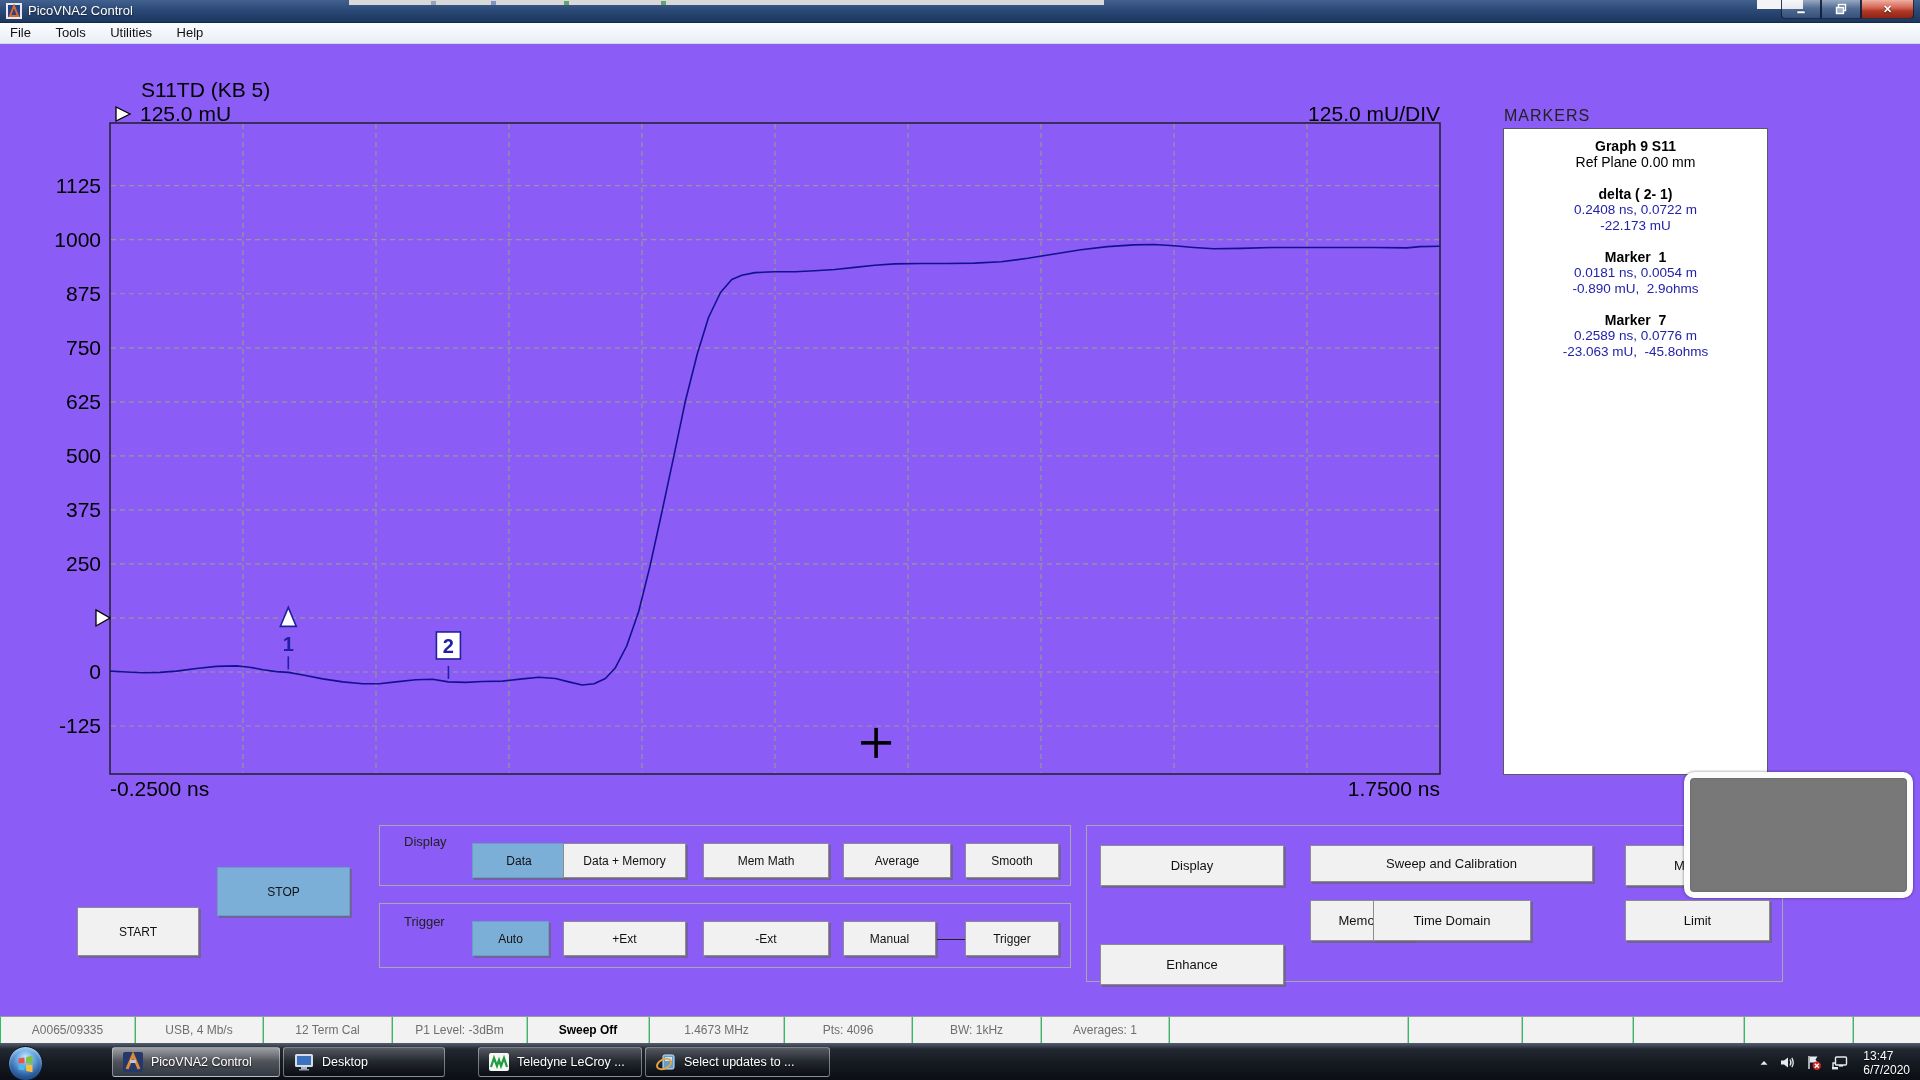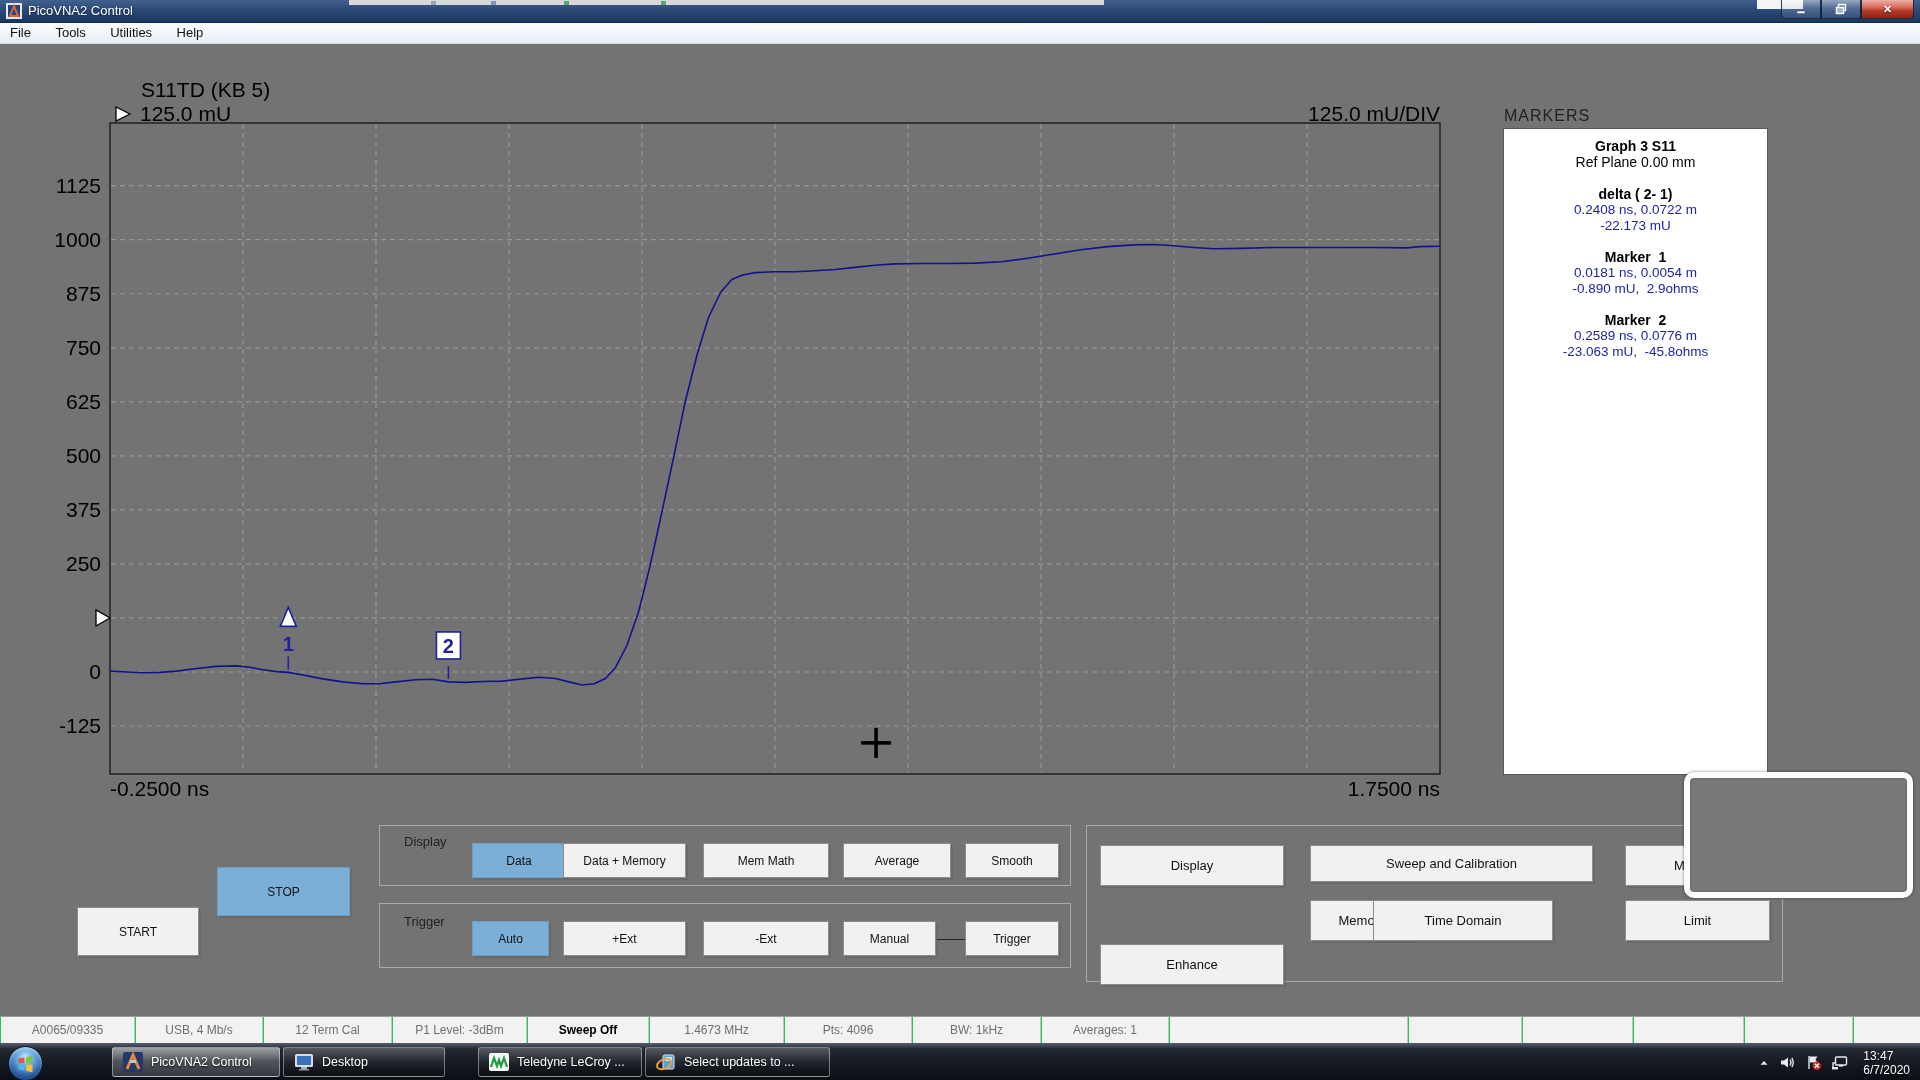--- a/index.html
+++ b/index.html
@@ -1,16 +1,16 @@
 <!DOCTYPE html>
 <html><head>
 <meta charset="utf-8">
 <style>
   html,body{margin:0;padding:0;background:#222;}
-  .screen{position:relative;width:1920px;height:1080px;background:#737373;overflow:hidden;
+  .screen{position:relative;width:1920px;height:1080px;background:#8b5cf6;overflow:hidden;
           font-family:"Liberation Sans",sans-serif;-webkit-font-smoothing:antialiased;}
   
   .titlebar{position:absolute;left:0;top:0;width:1920px;height:22px;
     background:linear-gradient(180deg,#43618f 0%,#2c4a77 45%,#1b3760 100%);
     border-bottom:1px solid #102849;z-index:2;}
   .titlebar .appicon{position:absolute;left:6px;top:3px;width:16px;height:16px;}
   .titlebar .title{position:absolute;left:28px;top:3px;color:#ffffff;font-size:13px;
     text-shadow:0 1px 2px rgba(0,0,0,.6);}
   .winbtns{position:absolute;right:6px;top:0;height:20px;display:flex;z-index:4;}
   .winbtn{width:40px;height:19px;border:1px solid rgba(10,25,50,.85);border-top:none;
@@ -169,35 +169,35 @@
         <rect x="436.4185" y="631.9535278884463" width="24" height="27" fill="#fff" stroke="#2020a0" stroke-width="1.6"></rect>
         <text x="448.4185" y="652.9535278884463" font-size="20" font-weight="bold" text-anchor="middle" fill="#2020a0" style="fill:#2020a0">2</text>
         <line x1="861.08" y1="742.8764940239045" x2="891.08" y2="742.8764940239045" stroke="#000" stroke-width="3.6"></line>
         <line x1="876.08" y1="727.8764940239045" x2="876.08" y2="757.8764940239045" stroke="#000" stroke-width="3.6"></line>
       </g>
   </svg>
 
   <div class="markers-title">MARKERS</div>
   <div class="markers-box">
     <div class="mk-block">
-      <div class="mk-head">Graph 3 S11</div>
+      <div class="mk-head">Graph 9 S11</div>
       <div class="mk-head" style="font-weight:normal">Ref Plane 0.00 mm</div>
     </div>
     <div class="mk-block" style="margin-top:14px">
       <div class="mk-head">delta ( 2- 1)</div>
       <div class="mk-val">0.2408 ns, 0.0722 m</div>
       <div class="mk-val">-22.173 mU</div>
     </div>
     <div class="mk-block">
       <div class="mk-head">Marker  1</div>
       <div class="mk-val">0.0181 ns, 0.0054 m</div>
       <div class="mk-val">-0.890 mU,  2.9ohms</div>
     </div>
     <div class="mk-block">
-      <div class="mk-head">Marker  2</div>
+      <div class="mk-head">Marker  7</div>
       <div class="mk-val">0.2589 ns, 0.0776 m</div>
       <div class="mk-val">-23.063 mU,  -45.8ohms</div>
     </div>
   </div>
 
   <div class="btn3d btn-big" style="left:77px;top:867px;width:122px;height:49px;margin-top:40px;">START</div>
   <div class="btn3d btn-big blue" style="left:217px;top:867px;width:133px;height:49px;">STOP</div>
 
   <div class="groupbox" style="left:379px;top:825px;width:692px;height:61px;"></div>
   <div class="grouplabel" style="left:404px;top:834px;">Display</div>
@@ -215,21 +215,21 @@
   <div class="btn3d" style="left:843px;top:921px;width:93px;height:35px;">Manual</div>
   <div class="connector" style="left:937px;top:939px;width:28px;"></div>
   <div class="btn3d" style="left:965px;top:921px;width:94px;height:35px;">Trigger</div>
 
   <div class="groupbox" style="left:1086px;top:825px;width:697px;height:157px;"></div>
   <div class="btn3d panel-btn" style="left:1100px;top:845px;width:184px;height:41px;">Display</div>
   <div class="btn3d panel-btn" style="left:1310px;top:845px;width:283px;height:37px;">Sweep and Calibration</div>
   <div class="btn3d panel-btn" style="left:1625px;top:845px;width:145px;height:41px;">Markers</div>
   <div class="btn3d panel-btn" style="left:1100px;top:900px;width:184px;height:41px;margin-top:44px;">Enhance</div>
   <div class="btn3d panel-btn" style="left:1310px;top:900px;width:104px;height:41px;">Memory</div>
-  <div class="btn3d panel-btn" style="left:1373px;top:900px;width:180px;height:41px;">Time Domain</div>
+  <div class="btn3d panel-btn" style="left:1373px;top:900px;width:158px;height:41px;">Time Domain</div>
   <div class="btn3d panel-btn" style="left:1625px;top:900px;width:145px;height:41px;">Limit</div>
 
   <div class="gray-overlay"></div>
 
   <div class="statusbar">
     <div class="scell" style="width:135px">A0065/09335</div>
     <div class="scell" style="width:128px">USB, 4 Mb/s</div>
     <div class="scell" style="width:129px">12 Term Cal</div>
     <div class="scell" style="width:135px">P1 Level: -3dBm</div>
     <div class="scell bold" style="width:122px">Sweep Off</div>

